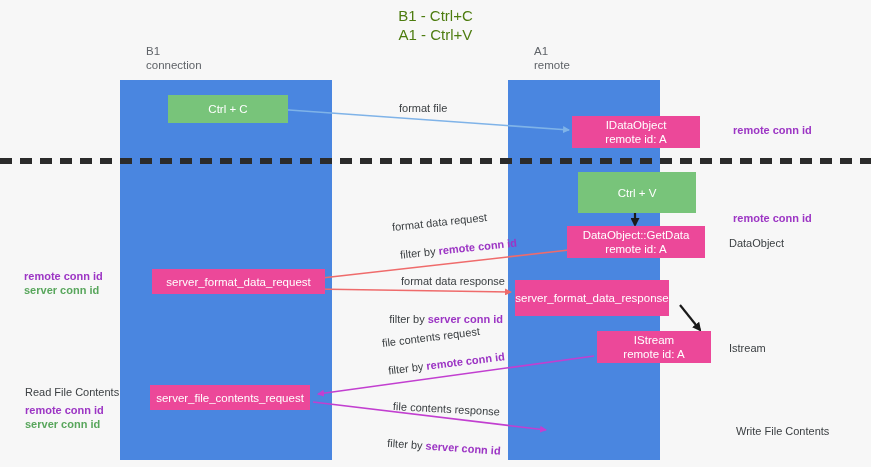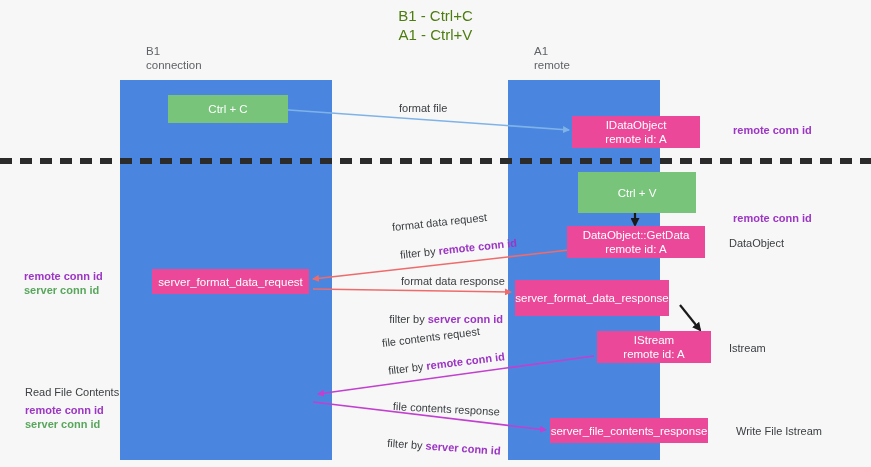--- a/index.html
+++ b/index.html
@@ -147,29 +147,29 @@
   <div class="node green" style="left:168px; top:95px; width:120px; height:28px;">Ctrl + C</div>
 
   <div class="node orange" style="left:572px; top:116px; width:128px; height:32px;">IDataObject
 remote id: A</div>
 
   <div class="node green" style="left:578px; top:172px; width:118px; height:41px;">Ctrl + V</div>
 
   <div class="node orange" style="left:567px; top:226px; width:138px; height:32px;">DataObject::GetData
 remote id: A</div>
 
-  <div class="node orange" style="left:152px; top:269px; width:157px; height:25px;">server_format_data_request</div>
+  <div class="node orange" style="left:152px; top:269px; width:173px; height:25px;">server_format_data_request</div>
 
   <div class="node orange" style="left:515px; top:280px; width:154px; height:36px;">server_format_data_response</div>
 
   <div class="node orange" style="left:597px; top:331px; width:114px; height:32px;">IStream
 remote id: A</div>
 
-
-  <div class="node orange" style="left:550px; top:418px; width:158px; height:25px;">server_file_contents_response</div>
+  <div class="node orange" style="left:150px; top:385px; width:160px; height:25px;">server_file_contents_request</div>
+
 
   <div class="label" style="left:399px; top:101px;">format file</div>
 
   <div class="label" style="left:392px; top:220px; transform:rotate(-6deg); transform-origin:left center;">format data request</div>
   <div class="label" style="left:388px; top:235px; transform:rotate(-6deg); transform-origin:left center;">
     <span>filter by </span><span class="label purple" style="position:static;">remote conn id</span>
   </div>
 
   <div class="label" style="left:401px; top:274px;">format data response</div>
   <div class="label" style="left:377px; top:298px;">
@@ -187,21 +187,21 @@
   </div>
 
   <div class="label purple" style="left:733px; top:123px;">remote conn id</div>
 
   <div class="label purple" style="left:733px; top:211px;">remote conn id</div>
 
   <div class="label" style="left:729px; top:236px;">DataObject</div>
 
   <div class="label" style="left:729px; top:341px;">Istream</div>
 
-  <div class="label" style="left:736px; top:424px;">Write File Istream</div>
+  <div class="label" style="left:736px; top:424px;">Write File Contents</div>
 
   <div class="label purple" style="left:24px; top:269px;">remote conn id</div>
   <div class="label green" style="left:24px; top:283px;">server conn id</div>
 
   <div class="label" style="left:25px; top:385px;">Read File Contents</div>
   <div class="label purple" style="left:25px; top:403px;">remote conn id</div>
   <div class="label green" style="left:25px; top:417px;">server conn id</div>
 
 </div>
 

